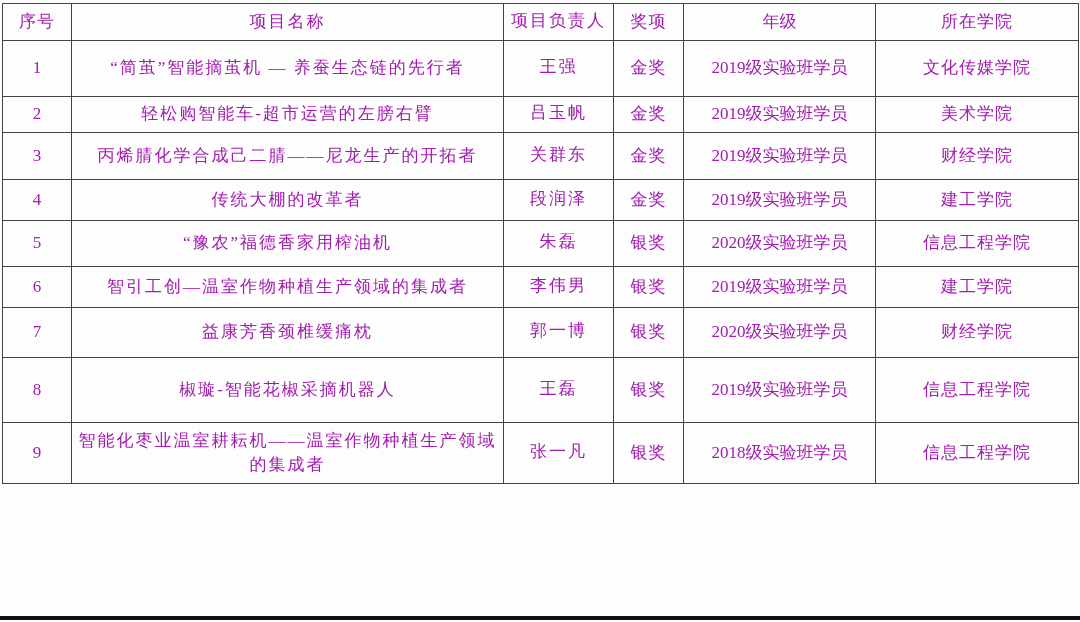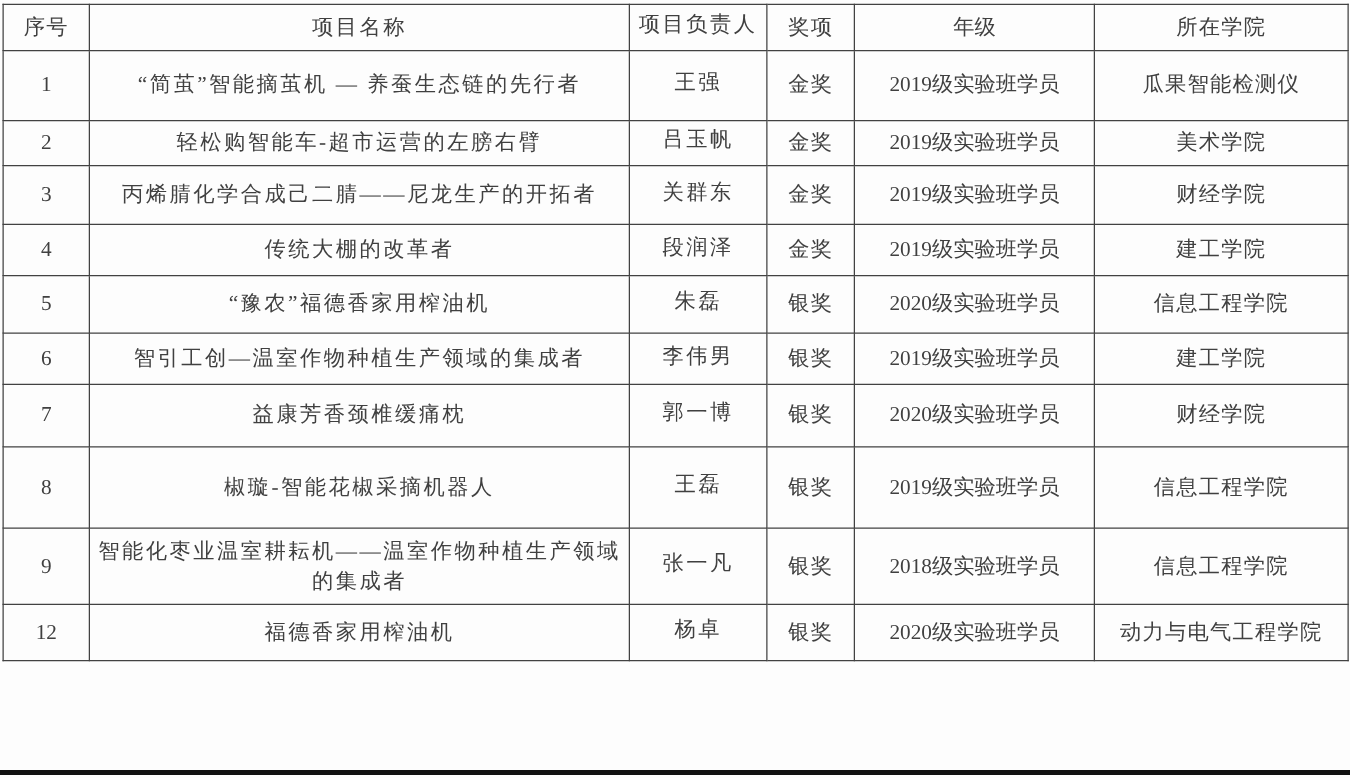--- a/index.html
+++ b/index.html
@@ -9,21 +9,21 @@
     font-family:"Liberation Serif","DejaVu Serif",serif;
     position:relative;
     overflow:hidden;
   }
   .page{position:relative;width:1080px;height:622px;}
   table.awards{
     position:absolute;left:2px;top:3px;
     width:1076px;
     border-collapse:collapse;
     table-layout:fixed;
-    color:#404040;
+    color:#a21caf;
   }
   table.awards th,table.awards td{
     border:1px solid #424242;
     text-align:center;
     vertical-align:middle;
     padding:1px 3px;
     font-size:17px;
     font-weight:normal;
     line-height:1.42;
     overflow:hidden;
@@ -76,21 +76,21 @@
           <th class="col-college">所在学院</th>
         </tr>
     </thead>
     <tbody>
         <tr>
           <td class="col-index">1</td>
           <td class="col-name">“简茧”智能摘茧机 — 养蚕生态链的先行者</td>
           <td class="col-leader">王强</td>
           <td class="col-award">金奖</td>
           <td class="col-grade">2019级实验班学员</td>
-          <td class="col-college">瓜果智能检测仪</td>
+          <td class="col-college">文化传媒学院</td>
         </tr>
         <tr>
           <td class="col-index">2</td>
           <td class="col-name">轻松购智能车-超市运营的左膀右臂</td>
           <td class="col-leader">吕玉帆</td>
           <td class="col-award">金奖</td>
           <td class="col-grade">2019级实验班学员</td>
           <td class="col-college">美术学院</td>
         </tr>
         <tr>
@@ -142,24 +142,16 @@
           <td class="col-college">信息工程学院</td>
         </tr>
         <tr>
           <td class="col-index">9</td>
           <td class="col-name">智能化枣业温室耕耘机——温室作物种植生产领域的集成者</td>
           <td class="col-leader">张一凡</td>
           <td class="col-award">银奖</td>
           <td class="col-grade">2018级实验班学员</td>
           <td class="col-college">信息工程学院</td>
         </tr>
-        <tr>
-          <td class="col-index">12</td>
-          <td class="col-name">福德香家用榨油机</td>
-          <td class="col-leader">杨卓</td>
-          <td class="col-award">银奖</td>
-          <td class="col-grade">2020级实验班学员</td>
-          <td class="col-college">动力与电气工程学院</td>
-        </tr>
       </tbody>
   </table>
   <div class="bottom-rule"></div>
 </div>
 
 </body></html>

